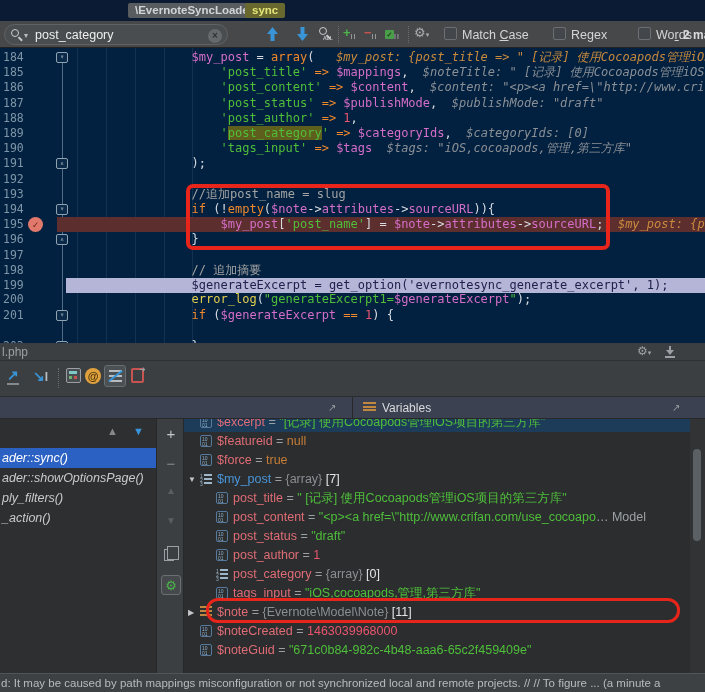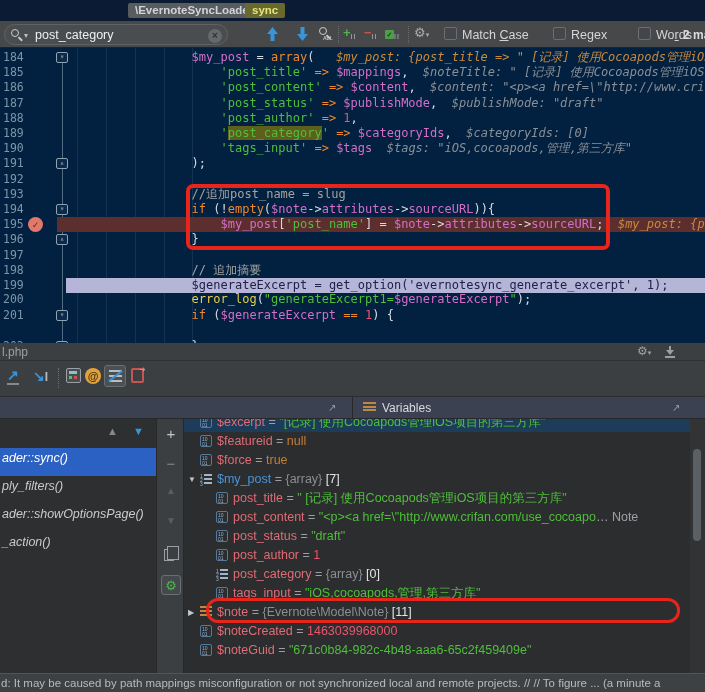--- a/index.html
+++ b/index.html
@@ -97,21 +97,21 @@
   .float-ic { position:absolute; top:5px; width:12px; height:12px; color:#9ca0a4; font-size:10px; line-height:12px; }
   #vars-ham { position:absolute; left:363px; top:5px; width:13px; height:11px; }
   #vars-ham i { display:block; height:2px; margin-bottom:1.5px; background:#c0883e; }
   #vars-title { position:absolute; left:382px; top:4px; font-size:12px; color:#d8dadc; }
 
   
   #frames { position:absolute; left:0; top:419px; width:156px; height:254px; background:#2d2f31; overflow:hidden; }
   #frames-toolbar { position:relative; height:29px; }
   #fr-up { position:absolute; right:38px; top:6px; color:#85898d; font-size:11px; }
   #fr-down { position:absolute; right:12px; top:6px; color:#3994d8; font-size:11px; }
-  .frame-item { height:28px; line-height:20px; padding-left:2px; font-size:12.5px; font-style:italic;
+  .frame-item { height:20px; line-height:20px; padding-left:2px; font-size:12.5px; font-style:italic;
                 color:#c8cbce; white-space:nowrap; overflow:hidden; }
   .frame-item.sel { background:#2c61c4; color:#fff; }
 
   #strip { position:absolute; left:156px; top:419px; width:28px; height:254px; background:#3c3f41;
            border-left:1px solid #26282a; border-right:1px solid #26282a; }
   .strip-ic { position:absolute; left:0; width:28px; text-align:center; font-size:15px; color:#c3c7cb; }
   #st-copy { left:7px; width:10px; height:12px; border:1px solid #9ca0a4; background:#3c3f41; }
   #st-copy:after { content:""; position:absolute; left:2px; top:-4px; width:10px; height:12px; border:1px solid #9ca0a4; background:#3c3f41; }
   #st-set { left:4px; width:20px; height:20px; background:#46494c; border:1px solid #6a6f73; border-radius:3px;
             color:#4db34d; font-size:13px; line-height:19px; text-align:center; }
@@ -332,43 +332,43 @@
     <span class="float-ic" style="left:672px">↗</span>
   </div>
 
   <div id="frames">
     <div id="frames-toolbar">
       <span id="fr-up">▲</span>
       <span id="fr-down">▼</span>
     </div>
     <div id="frame-items">
         <div class="frame-item sel">ader::sync()</div>
+        <div class="frame-item">ader::showOptionsPage()</div>
         <div class="frame-item">ply_filters()</div>
-        <div class="frame-item">ader::showOptionsPage()</div>
         <div class="frame-item">_action()</div>
       </div>
   </div>
 
   <div id="strip">
     <span class="strip-ic" style="top:6px">+</span>
     <span class="strip-ic" style="top:36px; color:#85898d">−</span>
     <span class="strip-ic" style="top:66px; color:#5a5e62; font-size:10px">▲</span>
     <span class="strip-ic" style="top:96px; color:#5a5e62; font-size:10px">▼</span>
     <span class="strip-ic" id="st-copy" style="top:130px"></span>
     <span class="strip-ic" id="st-set" style="top:156px">⚙</span>
   </div>
 
   <div id="tree">
     <div id="tree-rows">
         <div class="vrow sel"><span class="vexp"></span><span class="ic-prim"><b style="top:1px">10</b><b style="top:6px">01</b></span><span class="nm-red">$excerpt</span><span class="veq"> = </span><span class="vg">"[记录] 使用Cocoapods管理iOS项目的第三方库"</span></div>
         <div class="vrow"><span class="vexp"></span><span class="ic-prim"><b style="top:1px">10</b><b style="top:6px">01</b></span><span class="nm-red">$featureid</span><span class="veq"> = </span><span class="vo">null</span></div>
         <div class="vrow"><span class="vexp"></span><span class="ic-prim"><b style="top:1px">10</b><b style="top:6px">01</b></span><span class="nm-red">$force</span><span class="veq"> = </span><span class="vo">true</span></div>
         <div class="vrow"><span class="vexp">▼</span><span class="ic-arr"><b style="top:1px">1</b><i style="top:1px"></i><b style="top:5px">2</b><i style="top:5px"></i><b style="top:9px">3</b><i style="top:9px"></i></span><span class="nm-blue">$my_post</span><span class="veq"> = </span><span class="vt">{array} </span><span class="vc">[7]</span></div>
         <div class="vrow"><span class="vsp1"></span><span class="ic-prim"><b style="top:1px">10</b><b style="top:6px">01</b></span><span class="nm-red">post_title</span><span class="veq"> = </span><span class="vg">" [记录] 使用Cocoapods管理iOS项目的第三方库"</span></div>
-        <div class="vrow"><span class="vsp1"></span><span class="ic-prim"><b style="top:1px">10</b><b style="top:6px">01</b></span><span class="nm-red">post_content</span><span class="veq"> = </span><span class="vg">"&lt;p&gt;&lt;a href=\"http://www.crifan.com/use_cocoapo</span><span class="vx">… Note</span></div>
+        <div class="vrow"><span class="vsp1"></span><span class="ic-prim"><b style="top:1px">10</b><b style="top:6px">01</b></span><span class="nm-red">post_content</span><span class="veq"> = </span><span class="vg">"&lt;p&gt;&lt;a href=\"http://www.crifan.com/use_cocoapo</span><span class="vx">… Model</span></div>
         <div class="vrow"><span class="vsp1"></span><span class="ic-prim"><b style="top:1px">10</b><b style="top:6px">01</b></span><span class="nm-red">post_status</span><span class="veq"> = </span><span class="vg">"draft"</span></div>
         <div class="vrow"><span class="vsp1"></span><span class="ic-prim"><b style="top:1px">10</b><b style="top:6px">01</b></span><span class="nm-red">post_author</span><span class="veq"> = </span><span class="vn">1</span></div>
         <div class="vrow"><span class="vsp1"></span><span class="ic-arr"><b style="top:1px">1</b><i style="top:1px"></i><b style="top:5px">2</b><i style="top:5px"></i><b style="top:9px">3</b><i style="top:9px"></i></span><span class="nm-red">post_category</span><span class="veq"> = </span><span class="vt">{array} </span><span class="vc">[0]</span></div>
         <div class="vrow"><span class="vsp1"></span><span class="ic-prim"><b style="top:1px">10</b><b style="top:6px">01</b></span><span class="nm-red">tags_input</span><span class="veq"> = </span><span class="vg">"iOS,cocoapods,管理,第三方库"</span></div>
         <div class="vrow"><span class="vexp">▶</span><span class="ic-obj"><i style="top:0"></i><i style="top:4px"></i><i style="top:8px"></i></span><span class="nm-red">$note</span><span class="veq"> = </span><span class="vt">{Evernote\Model\Note} </span><span class="vc">[11]</span></div>
         <div class="vrow"><span class="vexp"></span><span class="ic-prim"><b style="top:1px">10</b><b style="top:6px">01</b></span><span class="nm-red">$noteCreated</span><span class="veq"> = </span><span class="vn">1463039968000</span></div>
         <div class="vrow"><span class="vexp"></span><span class="ic-prim"><b style="top:1px">10</b><b style="top:6px">01</b></span><span class="nm-red">$noteGuid</span><span class="veq"> = </span><span class="vg">"671c0b84-982c-4b48-aaa6-65c2f459409e"</span></div>
       </div>
   </div>
   <div id="vscroll">

